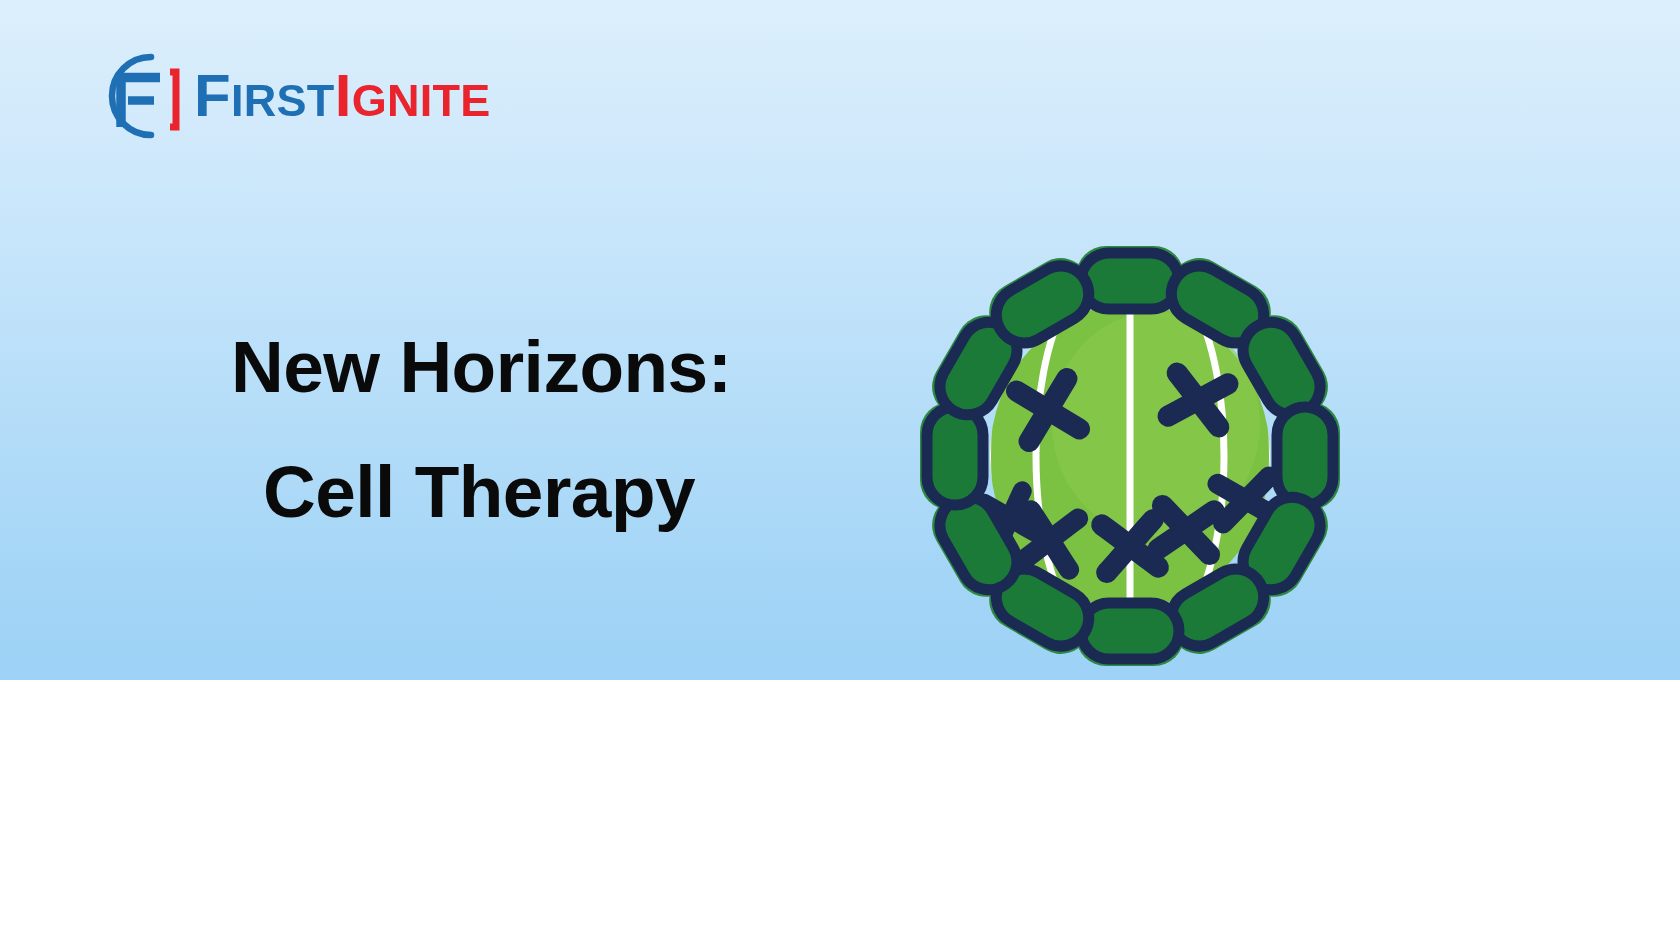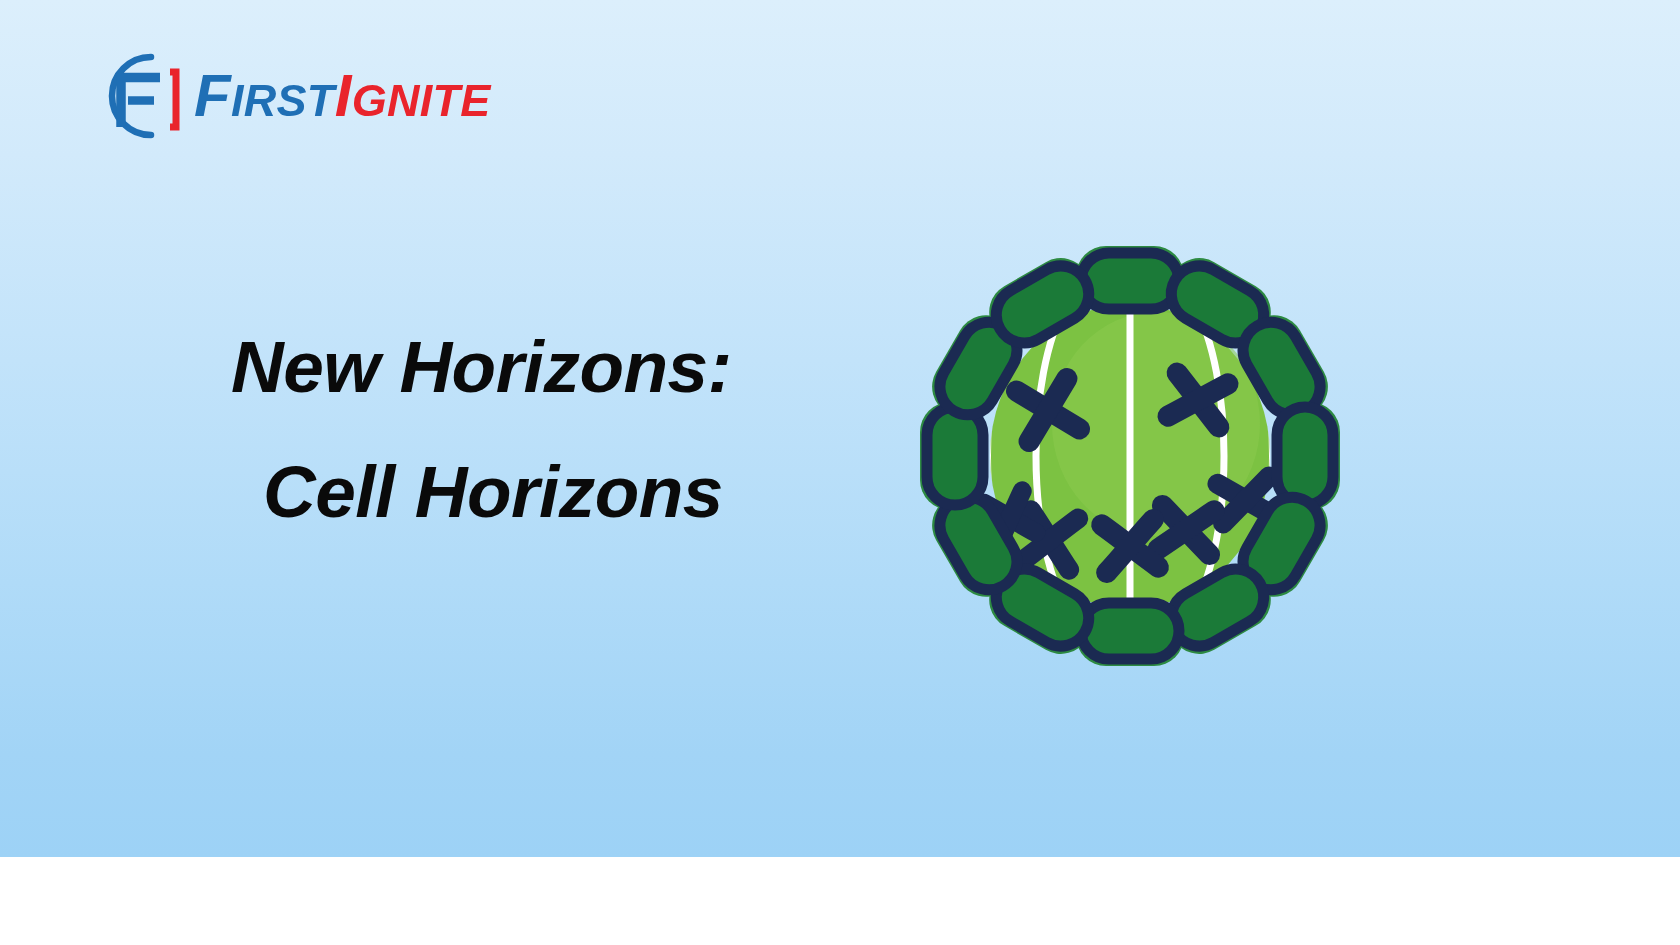--- a/index.html
+++ b/index.html
@@ -3,25 +3,24 @@
 <meta charset="utf-8">
 <style>
   html, body {
     margin: 0;
     padding: 0;
     background: #ffffff;
   }
   #slide {
     position: relative;
     width: 1680px;
-    height: 857px;
+    height: 680px;
     overflow: hidden;
     background: linear-gradient(180deg, #dceffc 0%, #d2eafb 18%, #c2e3fa 42%, #b0dbf8 68%, #a2d4f6 88%, #9dd2f6 100%);
     font-family: "Liberation Sans", sans-serif;
-    font-style: italic;
   }
 
   
   #logo {
     position: absolute;
     left: 88px;
     top: 48px;
     display: flex;
     align-items: center;
     height: 96px;
@@ -113,21 +112,21 @@
 
     <div id="logo-wordmark">
       <span class="wm" id="wm-first"><span class="cap">F</span><span class="small">IRST</span></span>
         <span class="wm" id="wm-ignite"><span class="cap">I</span><span class="small">GNITE</span></span>
     </div>
 
   </div>
 
   <div id="title-block">
     <div class="title-line" id="title-line-1">New Horizons:</div>
-    <div class="title-line" id="title-line-2">Cell Horizons</div>
+    <div class="title-line" id="title-line-2">Cell Therapy</div>
   </div>
 
   <div id="illustration">
     <svg viewBox="0 0 462 444" aria-hidden="true">
       <defs>
         <clipPath id="cellClip">
           <ellipse cx="232" cy="228" rx="140" ry="152"></ellipse>
         </clipPath>
       </defs>
 

